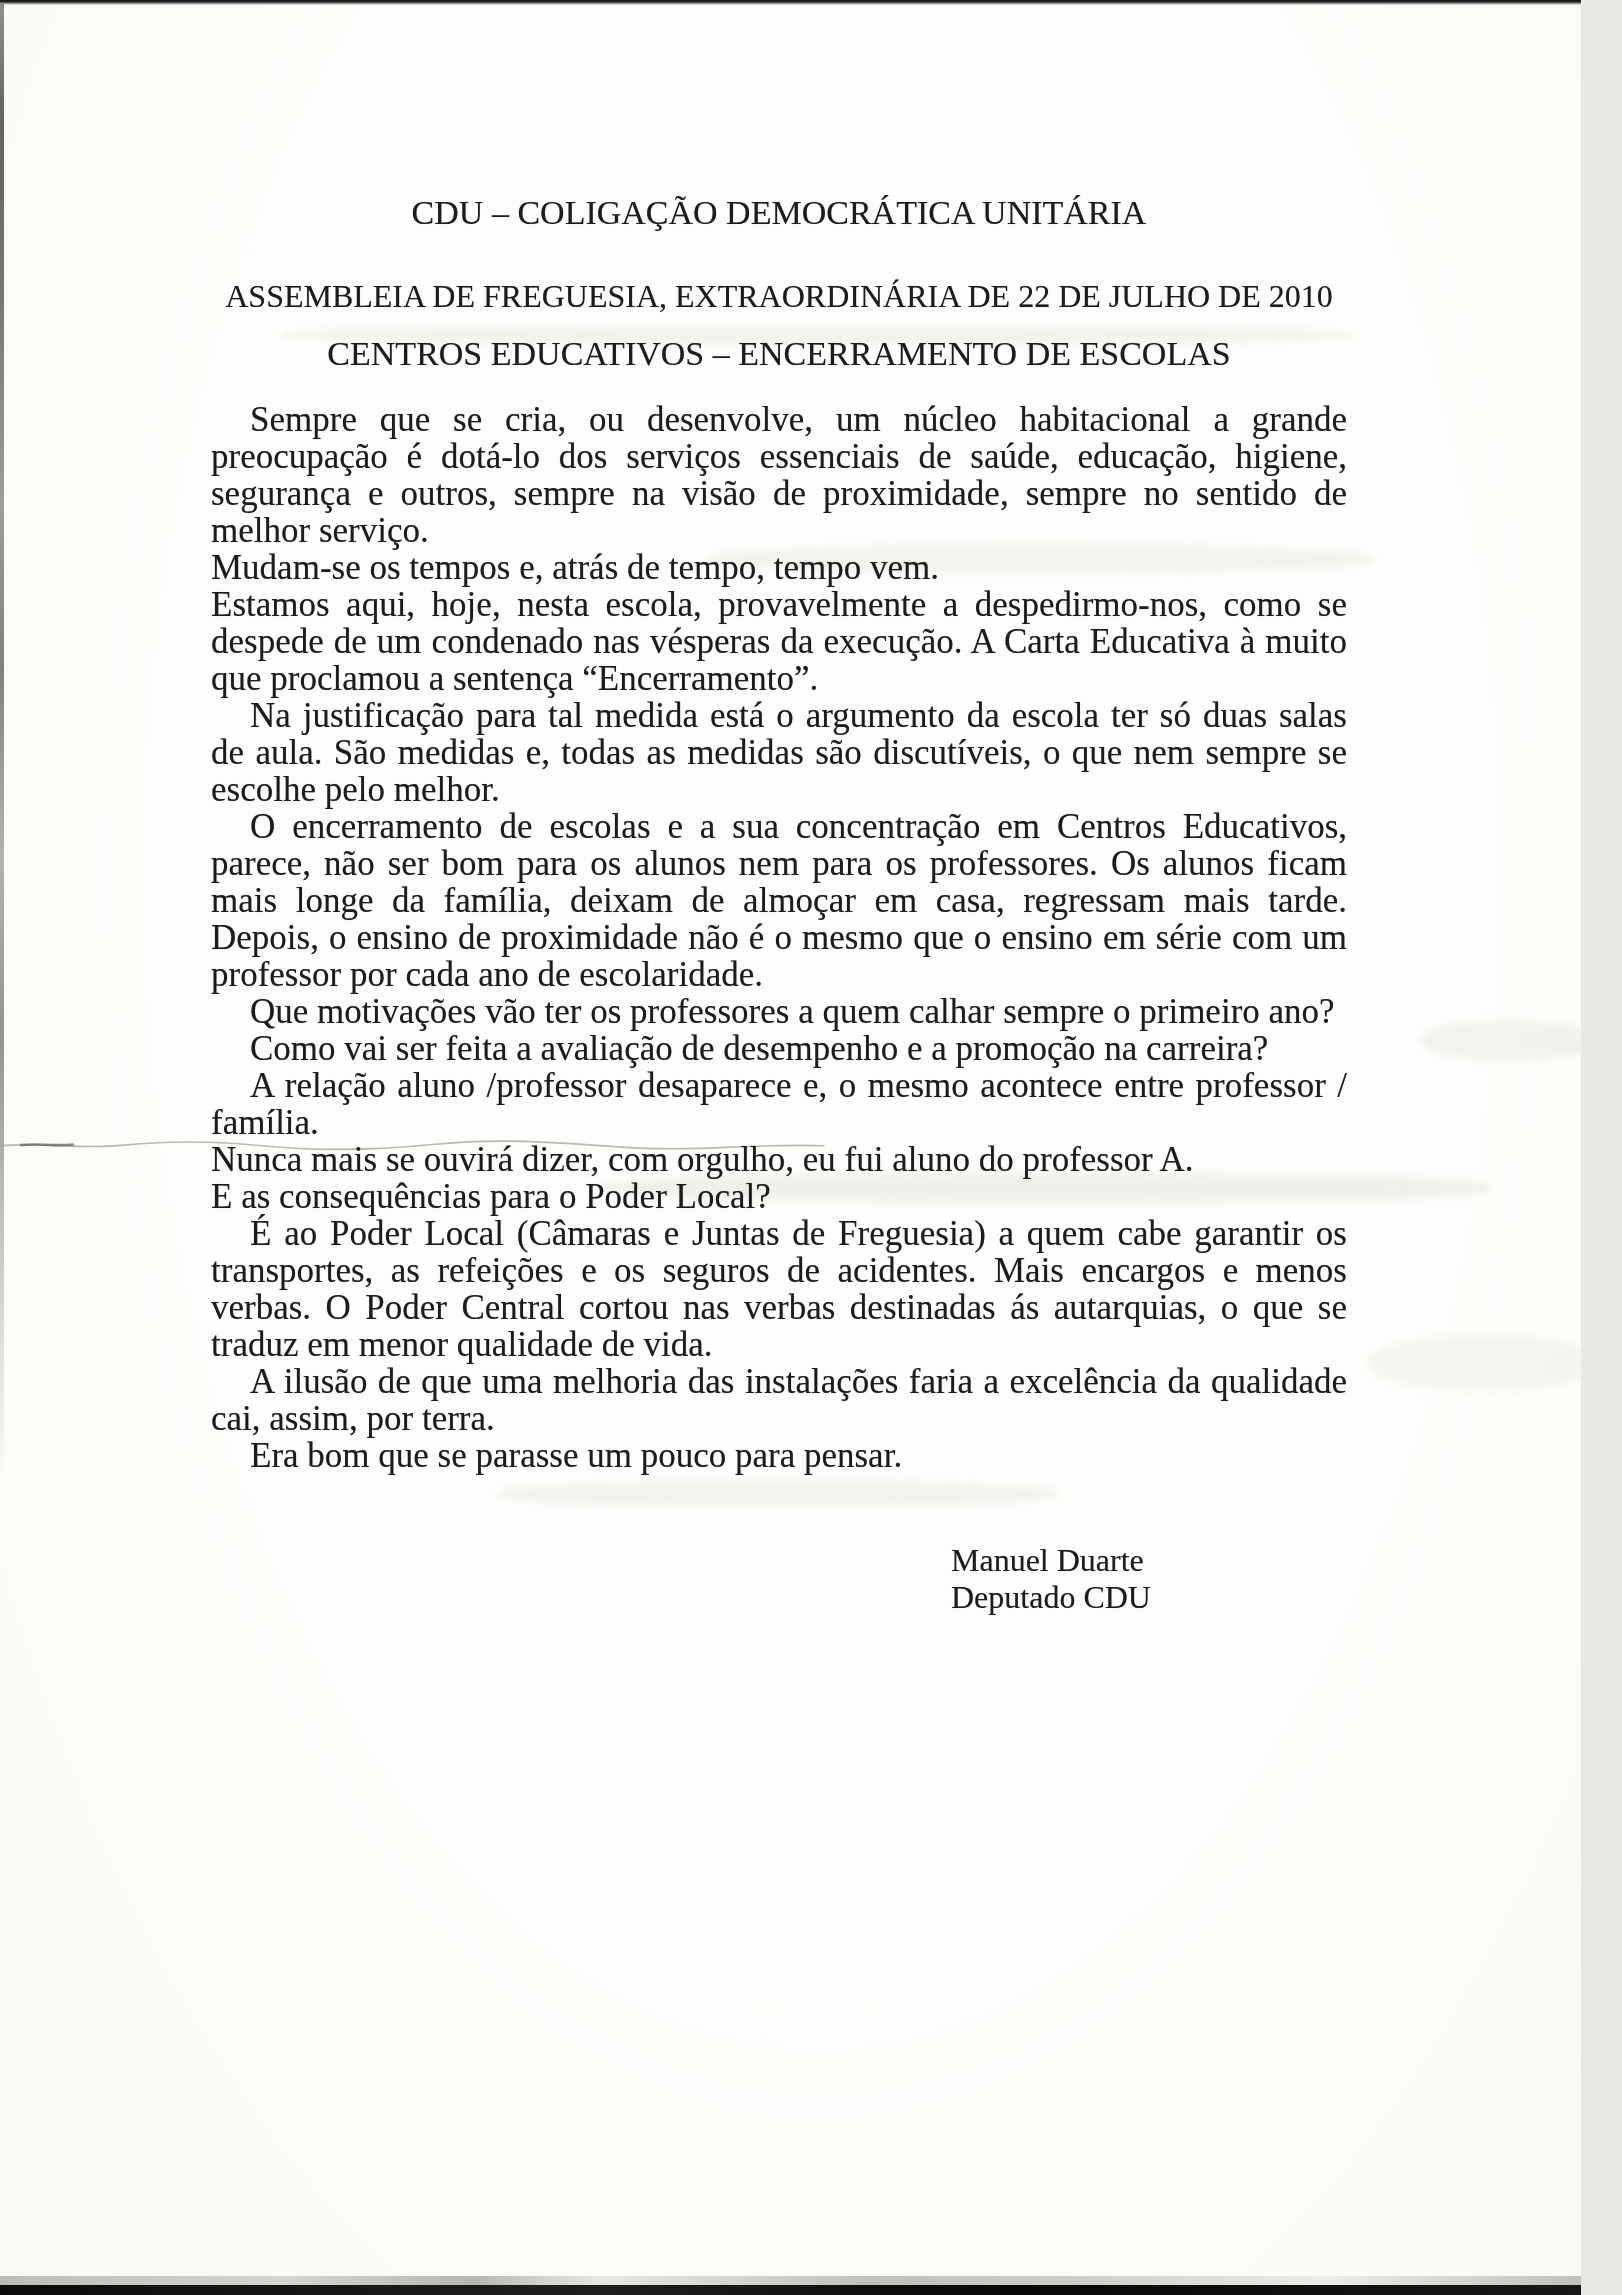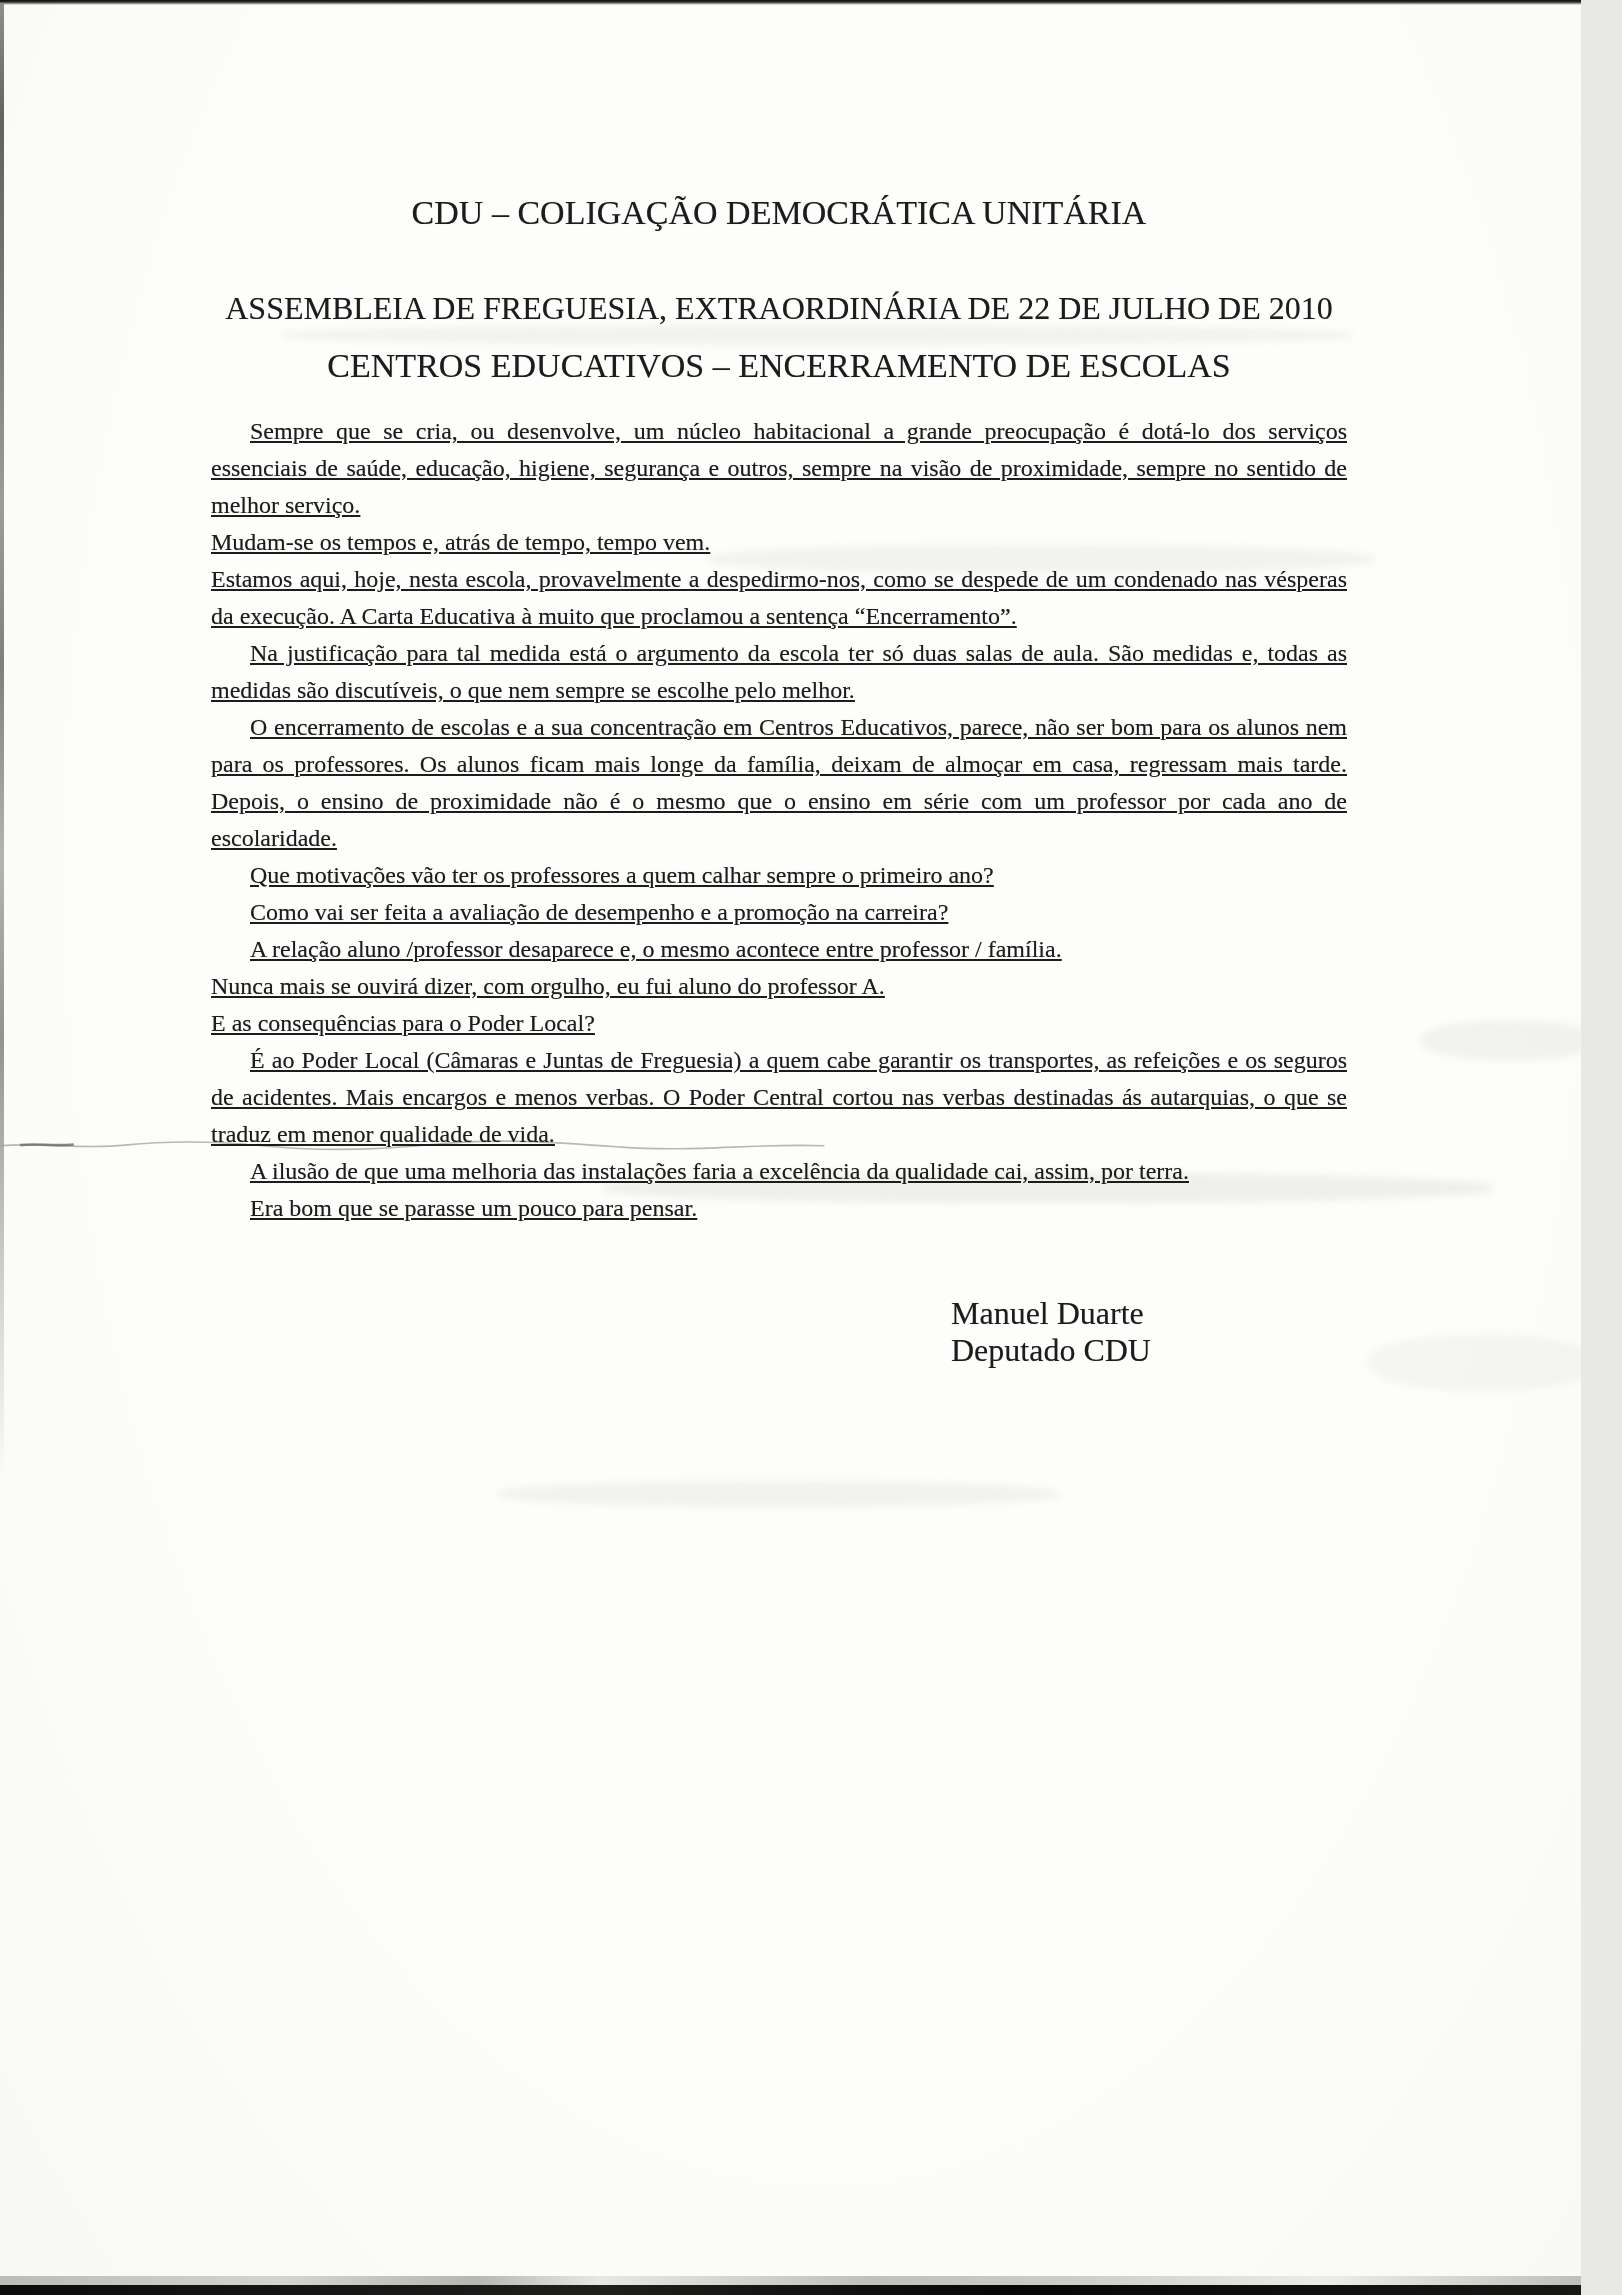--- a/index.html
+++ b/index.html
@@ -29,23 +29,23 @@
   .smudge.s5{top:1481px;left:497px;width:563px;height:26px;}
   .smudge.s6{top:1335px;left:1368px;width:229px;height:56px;background:rgba(150,150,138,.08);}
   
   .content{
     position:relative;
     padding:194px 234px 0 211px; 
     text-shadow:0 0 0.7px rgba(25,25,25,.45);
   }
   h1,h2,h3{font-weight:400;margin:0;text-align:center;white-space:nowrap;}
   h1{font-size:34px;line-height:37px;}
-  h2{font-size:32px;line-height:35px;margin-top:60px;}
+  h2{font-size:32px;line-height:35px;margin-top:48px;}
   h3{font-size:34px;line-height:35px;margin-top:22px;}
-  .body-text{margin-top:30px;font-size:24px;line-height:37px;text-decoration:underline;}
+  .body-text{margin-top:30px;font-size:35px;line-height:37px;}
   .para{margin:0;text-align:justify;}
   .para.indent{text-indent:39px;}
   .signature{margin-top:68px;margin-left:740px;font-size:32px;line-height:37px;}
 </style>
 </head>
 <body>
 
 <div class="sheet">
 
   <div class="edge-top"></div>

